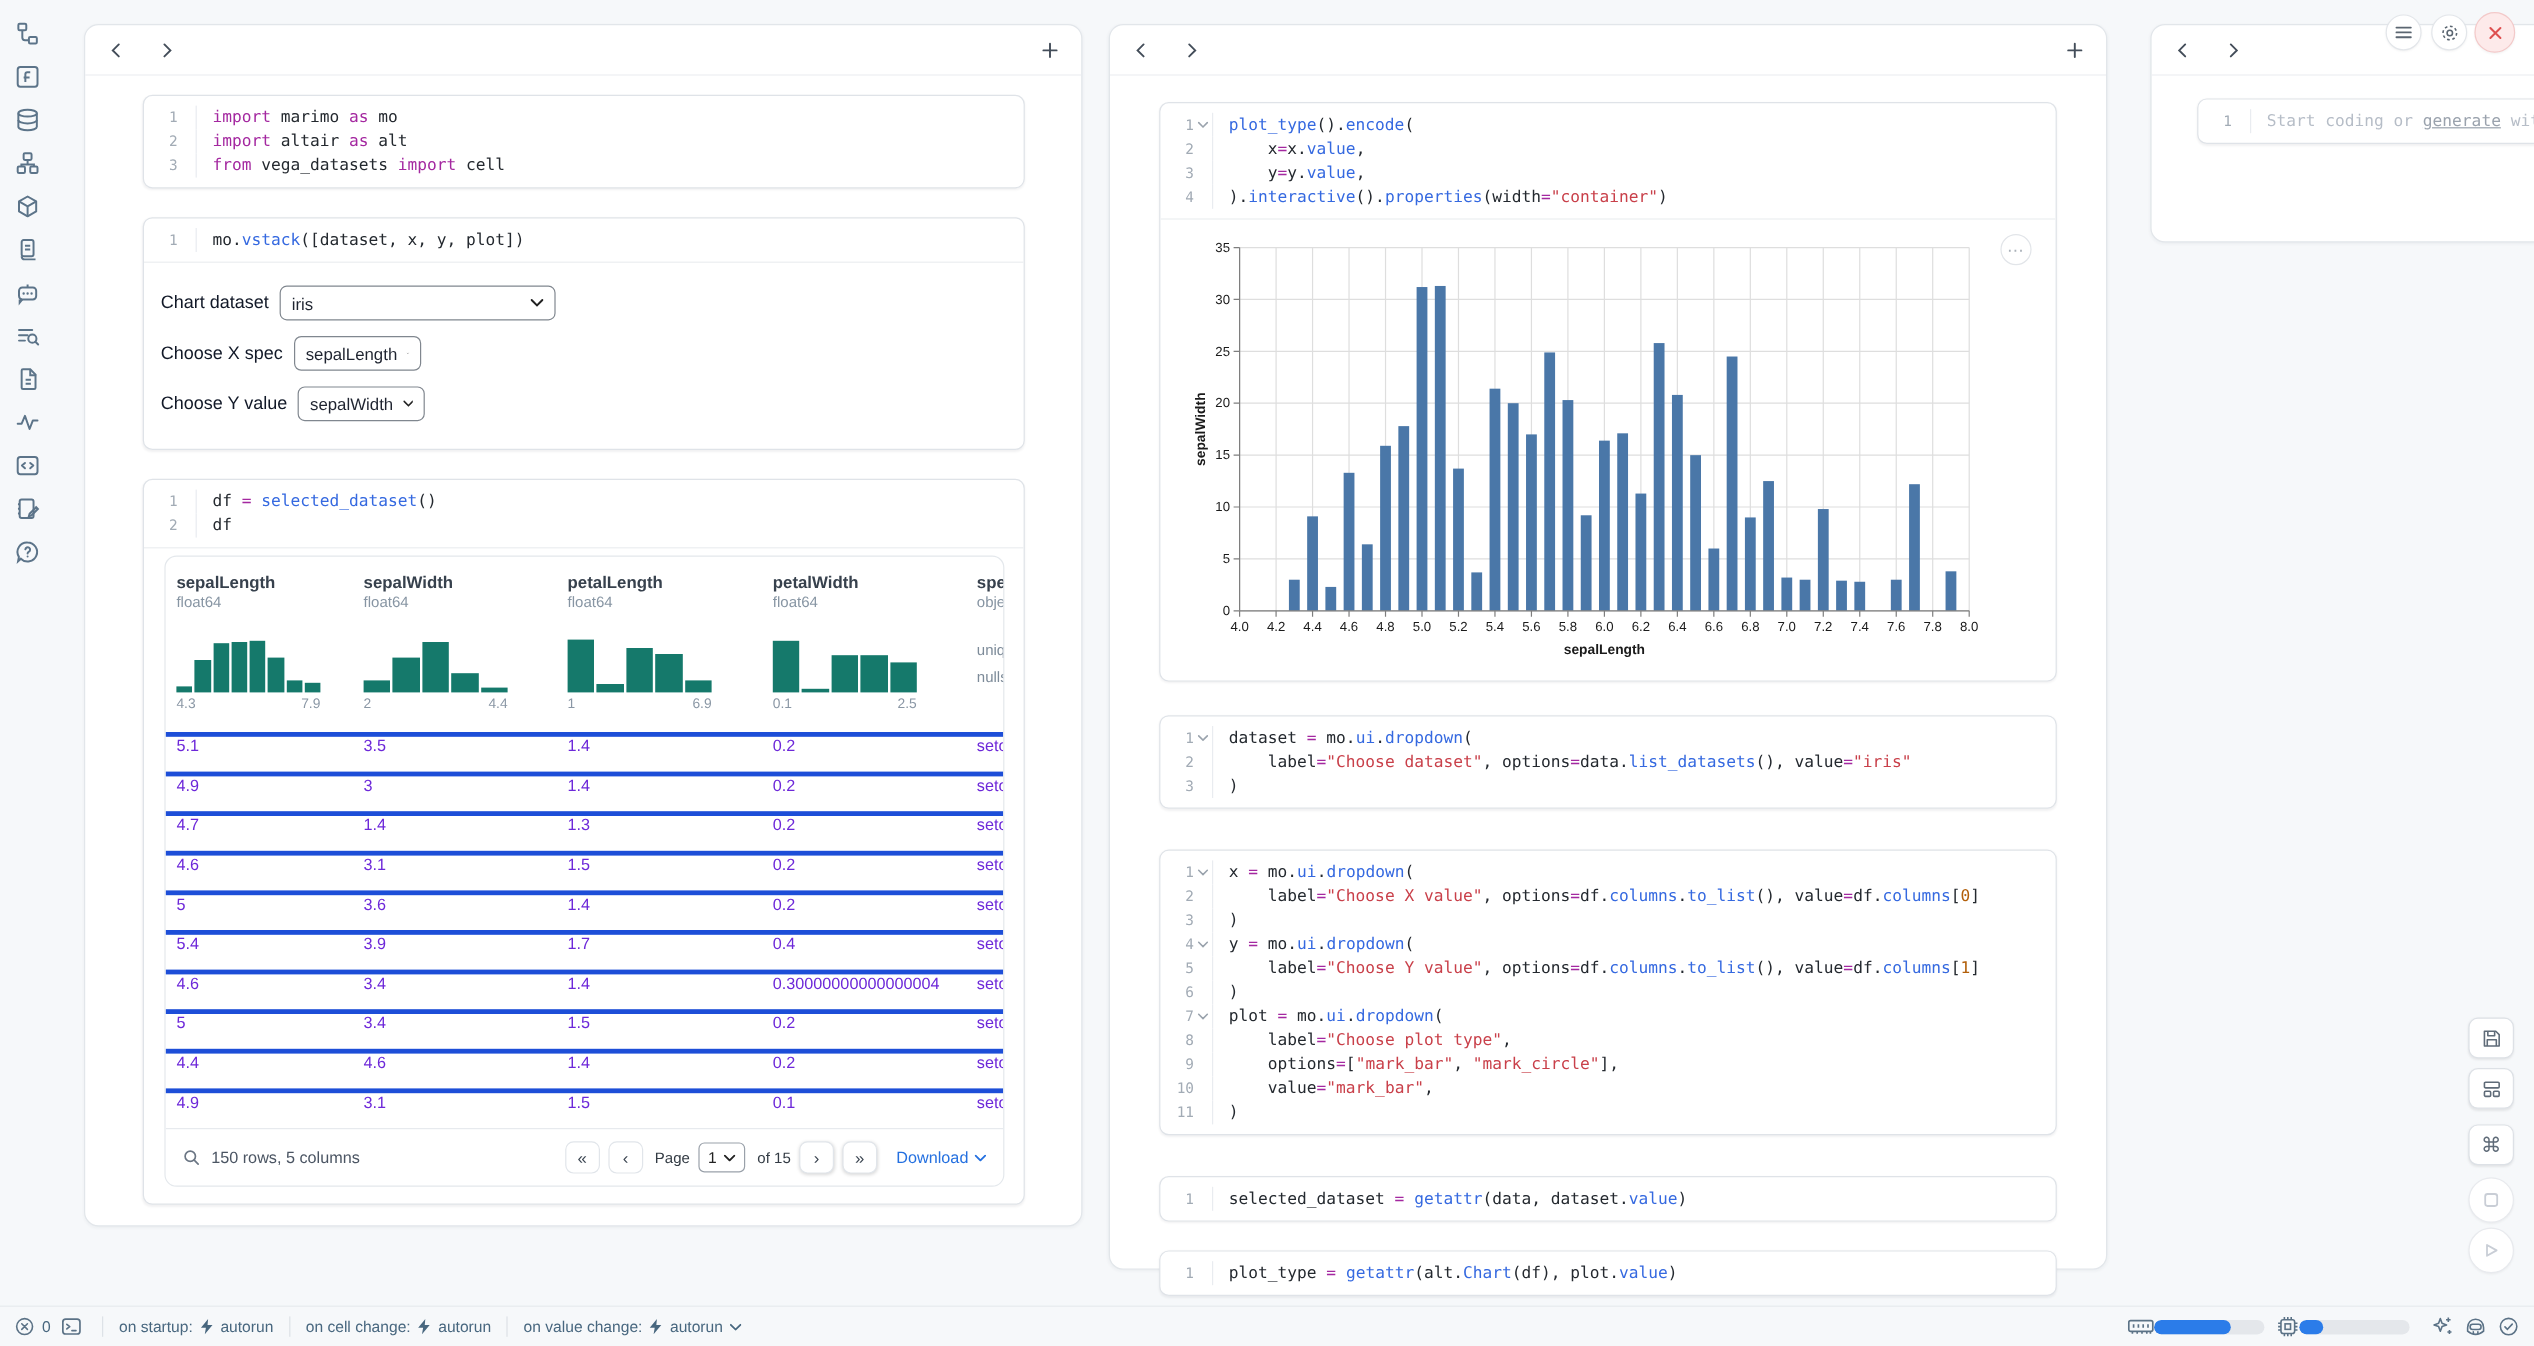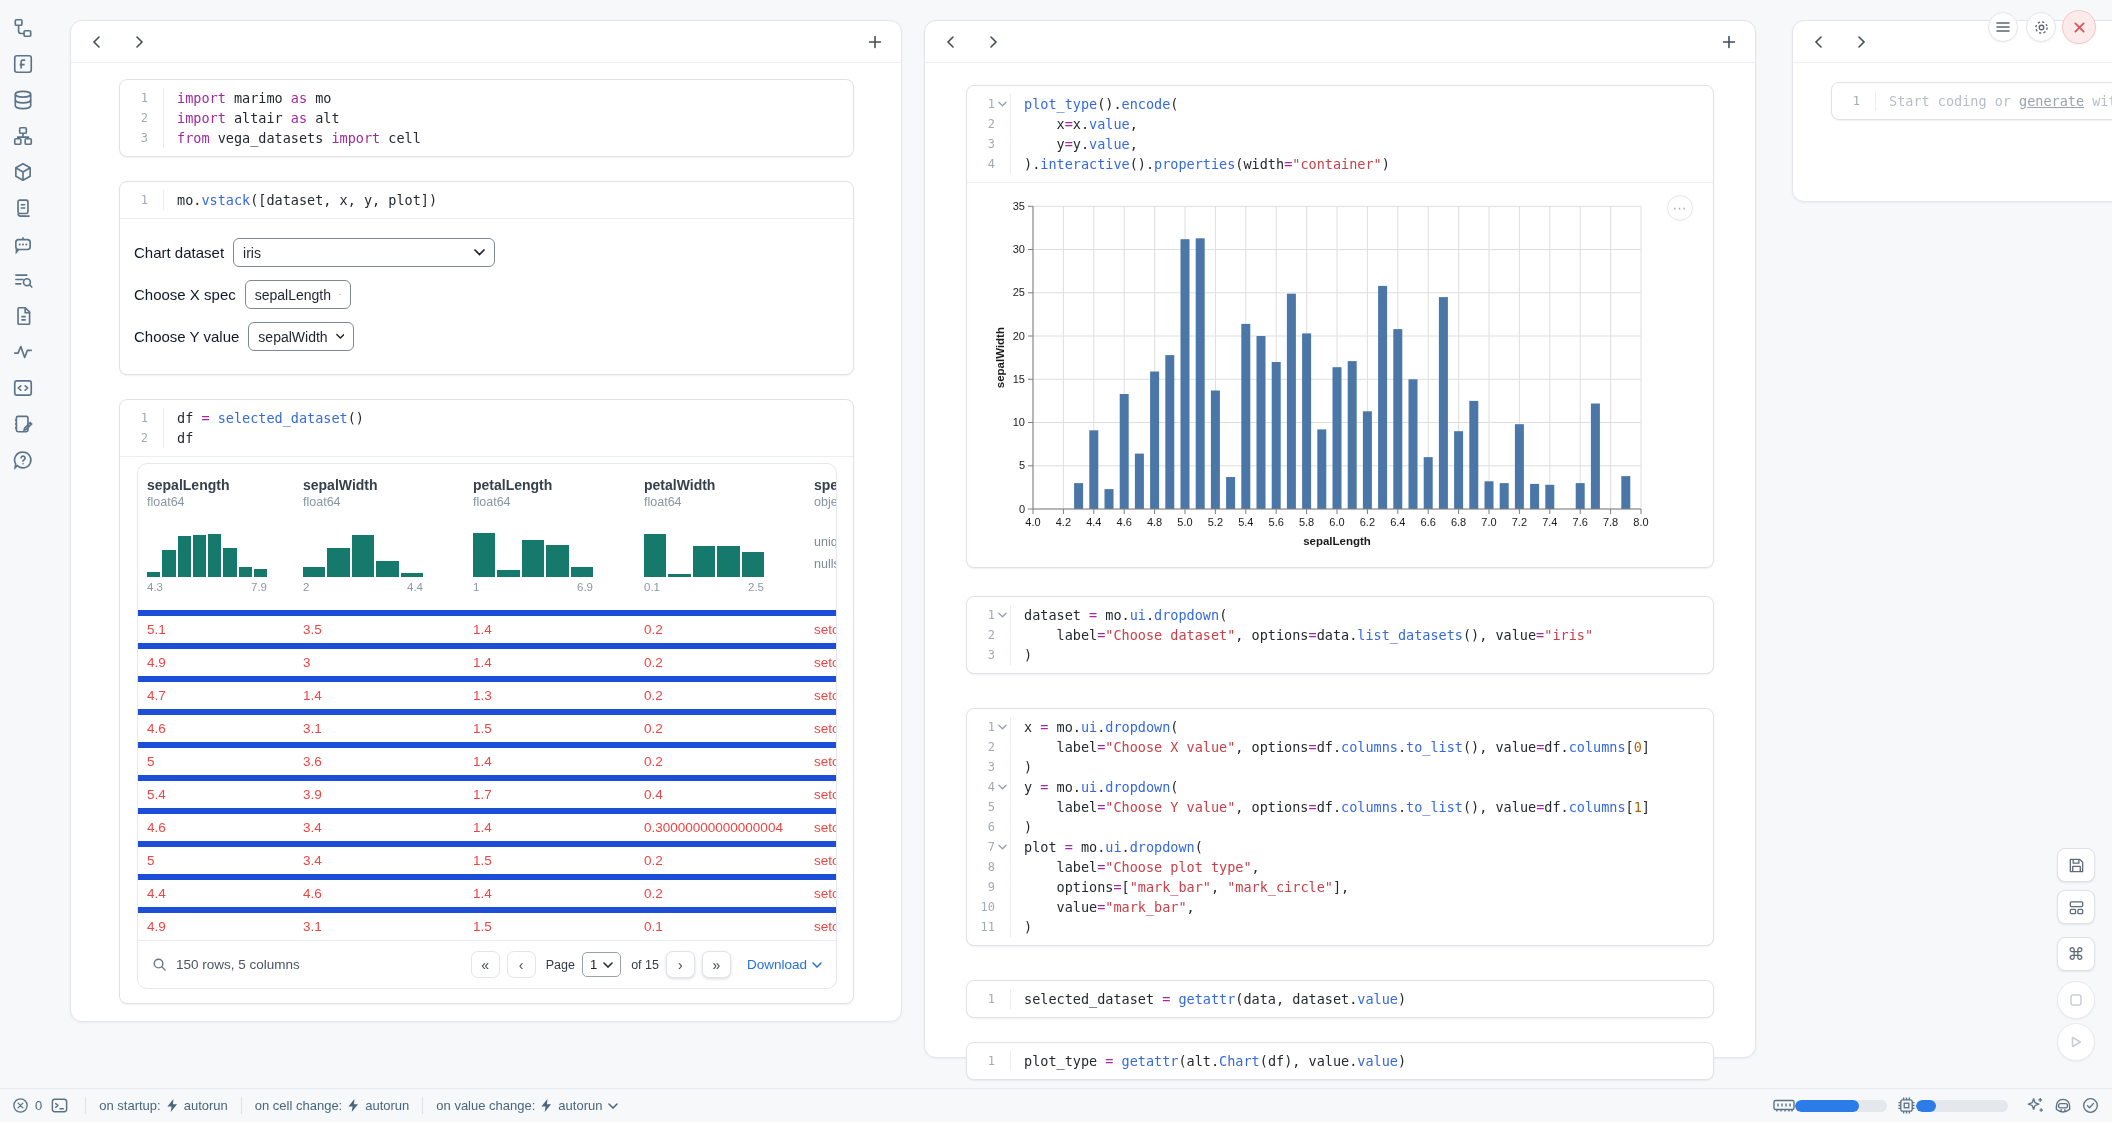--- a/index.html
+++ b/index.html
@@ -44,22 +44,22 @@
   .dftable { margin:6px 16px 14px 17px; border:1px solid #e4e8ec; border-radius:10px;
     overflow:hidden; position:relative; background:#fff; }
   .thead { position:relative; height:146px; }
   .thcol { position:absolute; top:13px; }
   .thname { font-size:14px; font-weight:bold; color:#37414d; }
   .thtype { font-size:12.5px; color:#8795a3; margin-top:2px; }
   .hist { display:flex; align-items:flex-end; gap:2px; height:60px; margin-top:8px; width:120px; }
   .hist div { background:#15796b; flex:1; }
   .mm { width:120px; display:flex; justify-content:space-between; font-size:11.5px; color:#8a97a5; margin-top:4px; }
   .extras { margin-top:22px; font-size:12.5px; color:#7d8b99; line-height:22px; }
-  .trow { height:33px; border-top:6px solid #1d4ed8; display:flex; align-items:center;
-    padding-left:9px; font-size:13.5px; color:#ef4444; overflow:hidden; }
+  .trow { height:33px; border-top:4px solid #1d4ed8; display:flex; align-items:flex-start;
+    padding-left:9px; font-size:13.5px; color:#6d28d9; overflow:hidden; }
   .trow span { flex:none; overflow:hidden; white-space:nowrap; }
   .tfoot { height:48px; border-top:1px solid #e7eaee; display:flex; align-items:center; padding:0 14px; }
   .tfoot .summary { font-size:13.5px; color:#4b5563; margin-left:9px; }
   .pgbtn { width:29px; height:27px; border:1px solid #e1e5ea; border-radius:7px; background:#fff;
     display:flex; align-items:center; justify-content:center; font-size:14px; color:#3c4652;
     cursor:pointer; margin-left:7px; }
   .pgbtn.raised { box-shadow:0 1px 3px rgba(0,0,0,.15); }
   .pglab { font-size:12.5px; color:#333b44; margin-left:10px; }
   .pgsel { height:25px; border:1px solid #9aa1aa; border-radius:5px; display:flex; align-items:center;
     padding:0 7px; font-size:13px; color:#222; margin-left:7px; cursor:pointer; }
@@ -216,21 +216,21 @@
   </div>
 
   <div class="cell" style="margin:24px 47px 0 48px;">
     <div class="code-area">
         <div class="cl"><span class="ln">1</span><span class="fold"></span><span class="ct"><span class="tk-p">mo.</span><span class="tk-f">vstack</span><span class="tk-p">([dataset, x, y, plot])</span></span></div>
       </div>
     <div class="output-area" style="padding:6px 0 10px;">
       <div id="drops">
           <div class="drow">
             <span class="dlab">Chart dataset</span>
-            <span class="dsel" style="width:262px">
+            <span class="dsel" style="width:230px">
               <span>iris</span>
               <span class="sp"></span>
               <svg width="11" height="7" viewBox="0 0 11 7" fill="none" stroke="#222" stroke-width="1.7" stroke-linecap="round">
                 <path d="M1 1l4.5 4.5L10 1"></path>
               </svg>
             </span>
           </div>
           <div class="drow">
             <span class="dlab">Choose X spec</span>
             <span class="dsel" style="width:106px">
@@ -637,21 +637,21 @@
   </div>
 
   <div class="cell" style="margin:34px 41px 0;">
     <div class="code-area">
         <div class="cl"><span class="ln">1</span><span class="fold"></span><span class="ct"><span class="tk-p">selected_dataset </span><span class="tk-o">=</span><span class="tk-p"> </span><span class="tk-f">getattr</span><span class="tk-p">(data, dataset.</span><span class="tk-f">value</span><span class="tk-p">)</span></span></div>
       </div>
   </div>
 
   <div class="cell" style="margin:24px 41px 0;">
     <div class="code-area">
-        <div class="cl"><span class="ln">1</span><span class="fold"></span><span class="ct"><span class="tk-p">plot_type </span><span class="tk-o">=</span><span class="tk-p"> </span><span class="tk-f">getattr</span><span class="tk-p">(alt.</span><span class="tk-f">Chart</span><span class="tk-p">(df), value.</span><span class="tk-f">value</span><span class="tk-p">)</span></span></div>
+        <div class="cl"><span class="ln">1</span><span class="fold"></span><span class="ct"><span class="tk-p">plot_type </span><span class="tk-o">=</span><span class="tk-p"> </span><span class="tk-f">getattr</span><span class="tk-p">(alt.</span><span class="tk-f">Chart</span><span class="tk-p">(df), plot.</span><span class="tk-f">value</span><span class="tk-p">)</span></span></div>
       </div>
   </div>
 </section>
 
 <section class="panel" style="left:1792px; top:20px; width:336px; height:182px;">
   <div class="phead">
     <span class="nav">
         <svg viewBox="0 0 16 16" fill="none" stroke="currentColor" stroke-width="1.6" stroke-linecap="round">
           <path d="M10 3L5 8l5 5"></path>
         </svg>

